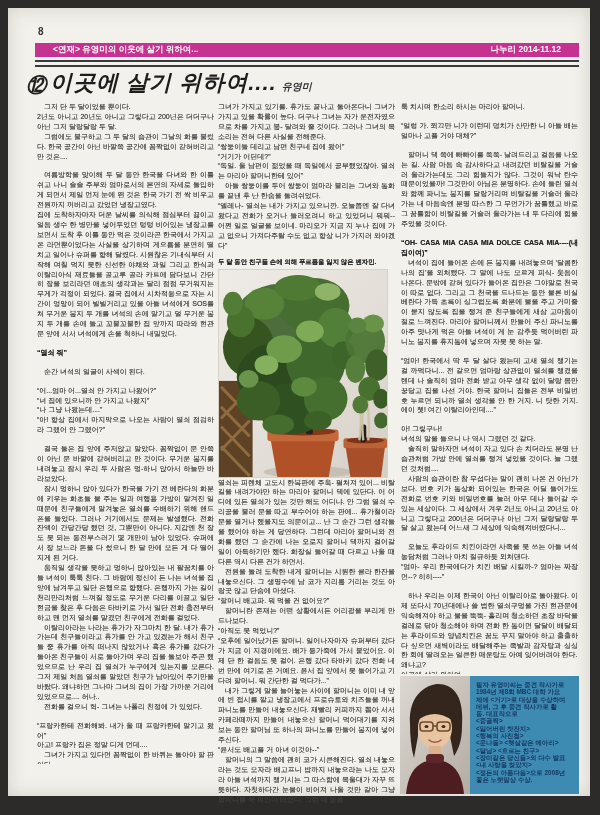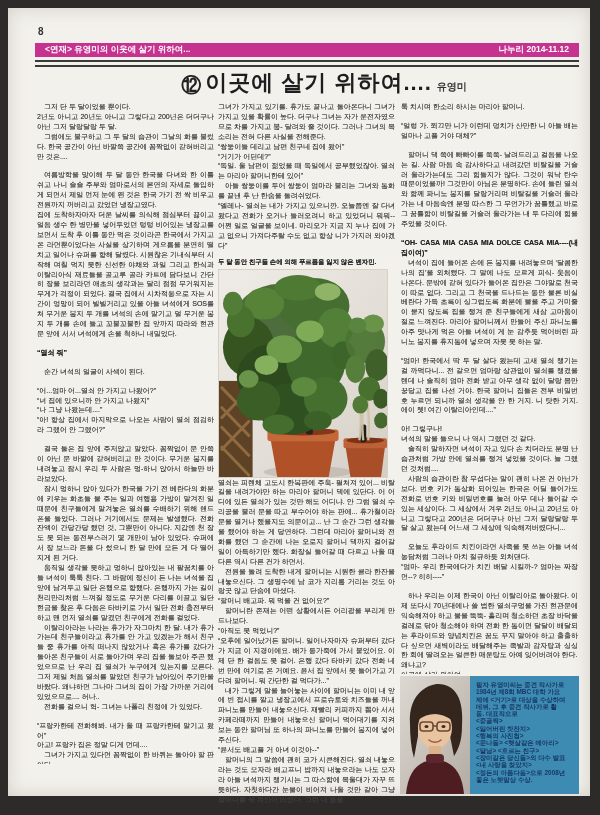--- a/index.html
+++ b/index.html
@@ -2,25 +2,25 @@
 <html><head>
 <meta charset="utf-8">
 <style>
   html,body{margin:0;padding:0;background:#272625;width:600px;height:815px;overflow:hidden;
     font-family:"Liberation Sans","DejaVu Sans",sans-serif;}
   #frame{position:relative;width:600px;height:815px;background:#2c2b2a;}
   #page{position:absolute;left:8px;top:8px;width:582px;height:788px;background:#f3f1ec;
     box-shadow:inset 0 0 18px rgba(120,110,95,.25);}
   #pagenum{position:absolute;left:30px;top:18px;font-size:10px;font-weight:bold;color:#333;}
   #hbar{position:absolute;left:27px;top:35px;width:544px;height:14px;background:#c5328f;
-    display:flex;justify-content:space-between;align-items:center;padding:0 10px;box-sizing:border-box;}
+    display:flex;justify-content:space-between;align-items:center;padding:0 18px;box-sizing:border-box;}
   #hbar span{color:#fff;font-size:8.5px;font-weight:bold;white-space:nowrap;}
   #hrule{position:absolute;left:27px;top:52px;width:544px;height:3px;
     border-top:2px solid #3a3a3a;border-bottom:2px solid #3a3a3a;}
-  #titleblock{position:absolute;left:44px;top:60px;width:544px;text-align:center;}
+  #titleblock{position:absolute;left:18px;top:60px;width:544px;font-style:italic;}
   #titleblock .badge{font-size:20px;font-weight:bold;color:#222;vertical-align:middle;margin-right:4px;}
   #titleblock .big{font-size:22px;font-weight:bold;color:#1d1d1d;letter-spacing:1px;}
   #titleblock .auth{font-size:10px;font-weight:bold;color:#333;margin-left:5px;}
   .col{position:absolute;top:94px;width:177px;overflow:hidden;
     font-size:7px;line-height:9.9px;color:#3c3c3c;text-align:justify;word-break:break-all;
     text-shadow:0 0 .5px rgba(70,70,70,.7);}
   .col p{margin:0;text-indent:7px;}
   .col p.fl{text-indent:0;}
   .col p.gap{margin-top:9px;}
   .col p.b{font-weight:bold;color:#222;}

